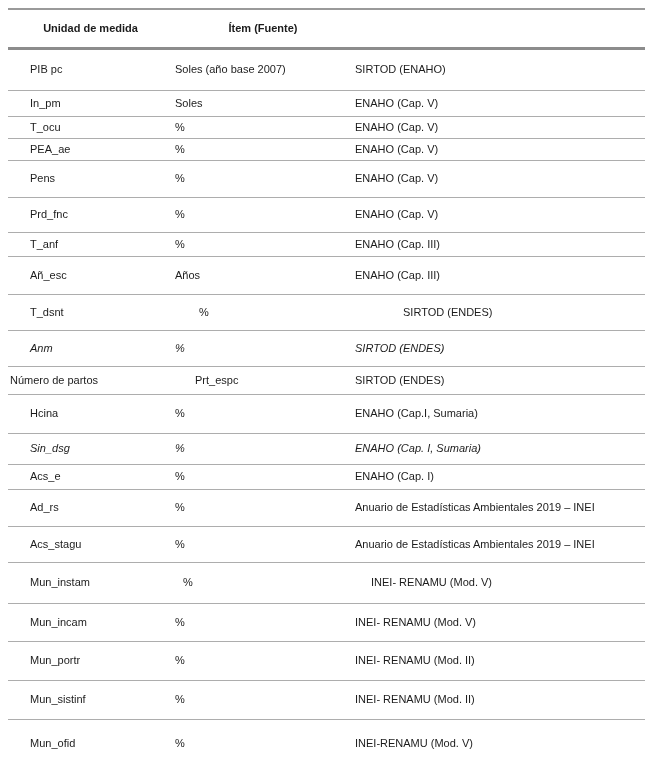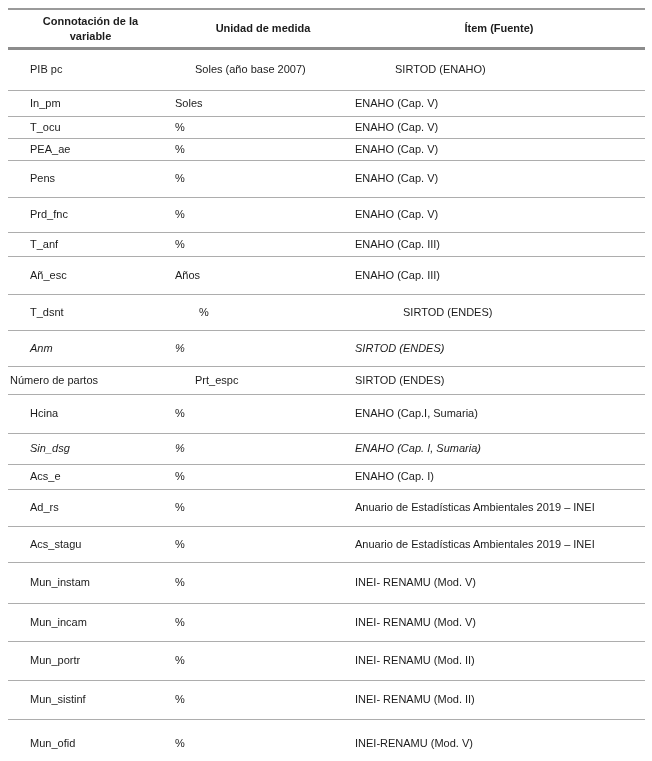--- a/index.html
+++ b/index.html
@@ -67,34 +67,31 @@
   }
 </style>
 </head>
 <body>
 
 <div class="table-wrap">
   <div class="rule-top"></div>
 
   <div class="thead">
     <div class="hcell">
-      <span class="wrap">Connotación de la variable</span>
-    </div>
-    <div class="hcell">
       <span>Unidad de medida</span>
     </div>
     <div class="hcell">
       <span>Ítem (Fuente)</span>
     </div>
   </div>
 
   <div class="rule-thick"></div>
 
   <div class="tbody">
-      <div class="row" style="min-height: 40px; gap: 20px;">
+      <div class="row" style="min-height: 40px;">
         <div class="cell cell-variable">PIB pc</div>
         <div class="cell cell-unit">Soles (año base 2007)</div>
         <div class="cell cell-source">SIRTOD (ENAHO)</div>
       </div>
       <div class="row" style="min-height: 25px;">
         <div class="cell cell-variable">In_pm</div>
         <div class="cell cell-unit">Soles</div>
         <div class="cell cell-source">ENAHO (Cap. V)</div>
       </div>
       <div class="row" style="min-height: 21px;">
@@ -160,21 +157,21 @@
       <div class="row" style="min-height: 36px;">
         <div class="cell cell-variable">Ad_rs</div>
         <div class="cell cell-unit">%</div>
         <div class="cell cell-source">Anuario de Estadísticas Ambientales 2019 – INEI</div>
       </div>
       <div class="row" style="min-height: 35px;">
         <div class="cell cell-variable">Acs_stagu</div>
         <div class="cell cell-unit">%</div>
         <div class="cell cell-source">Anuario de Estadísticas Ambientales 2019 – INEI</div>
       </div>
-      <div class="row" style="min-height: 40px;">
+      <div class="row" style="min-height: 40px; gap: 8px;">
         <div class="cell cell-variable">Mun_instam</div>
         <div class="cell cell-unit">%</div>
         <div class="cell cell-source">INEI- RENAMU (Mod. V)</div>
       </div>
       <div class="row" style="min-height: 37px;">
         <div class="cell cell-variable">Mun_incam</div>
         <div class="cell cell-unit">%</div>
         <div class="cell cell-source">INEI- RENAMU (Mod. V)</div>
       </div>
       <div class="row" style="min-height: 38px;">

